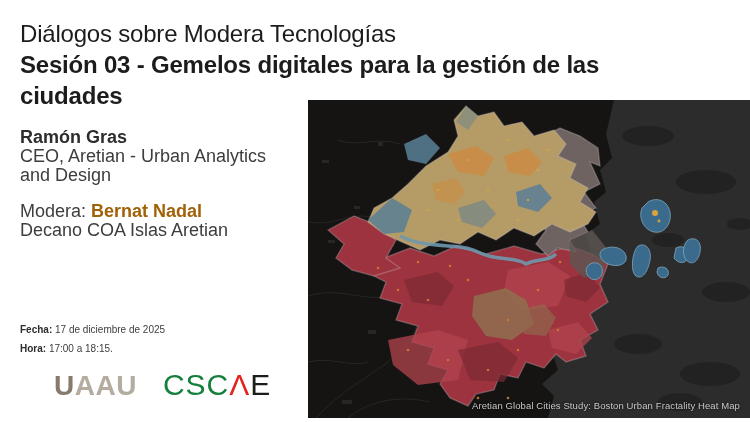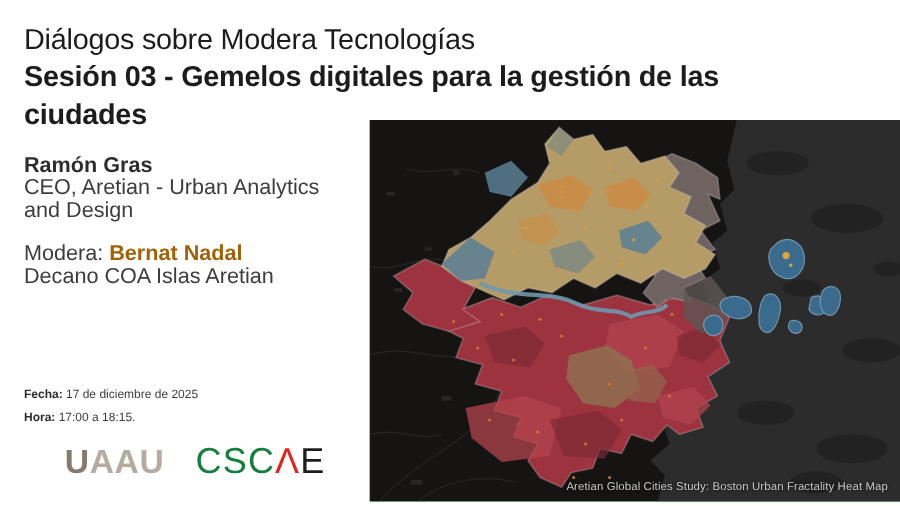--- a/index.html
+++ b/index.html
@@ -28,21 +28,21 @@
   }
   .schedule-block b{font-weight:700;color:#2d2d2d;}
   .logo-row{
     position:absolute;left:18px;top:368px;height:34px;
     display:flex;align-items:baseline;gap:26px;margin-left:36px;
   }
   .uaau-logo{font-size:28px;font-weight:700;letter-spacing:0.5px;line-height:34px;}
   .cscae-logo{font-size:30px;font-weight:500;letter-spacing:1px;line-height:34px;}
   .map-panel{
     position:absolute;left:308px;top:100px;width:442px;height:318px;
-    background:#15803d;overflow:hidden;
+    background:#c2410c;overflow:hidden;
   }
   .map-panel svg{display:block;}
   .map-caption{
     position:absolute;right:10px;bottom:7px;
     font-size:9.5px;letter-spacing:0.1px;font-weight:400;
     text-shadow:0 0 2px rgba(0,0,0,0.8);
   }
 </style>
 </head>
 <body>

